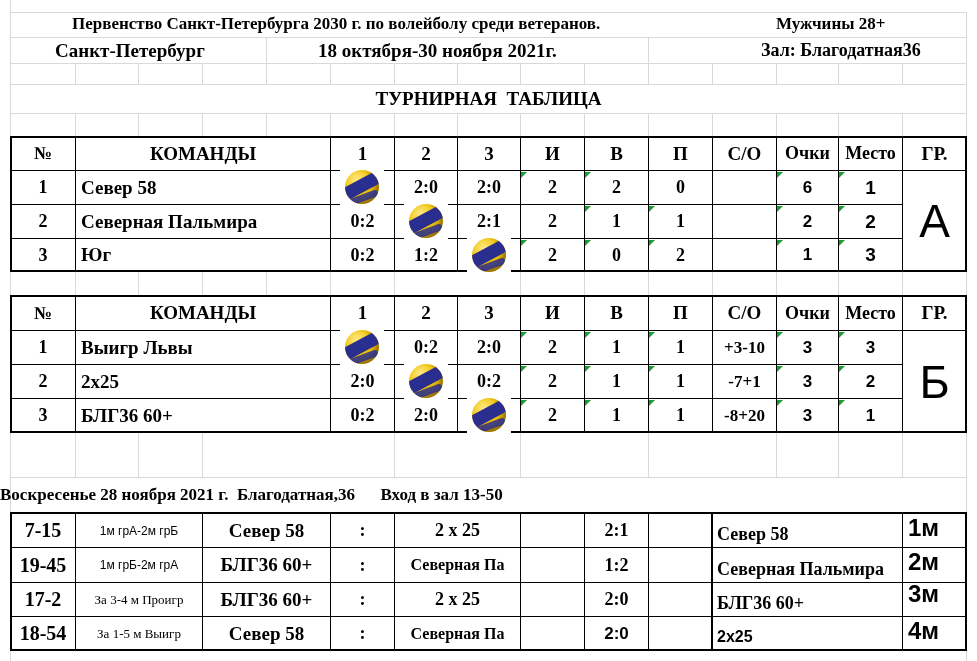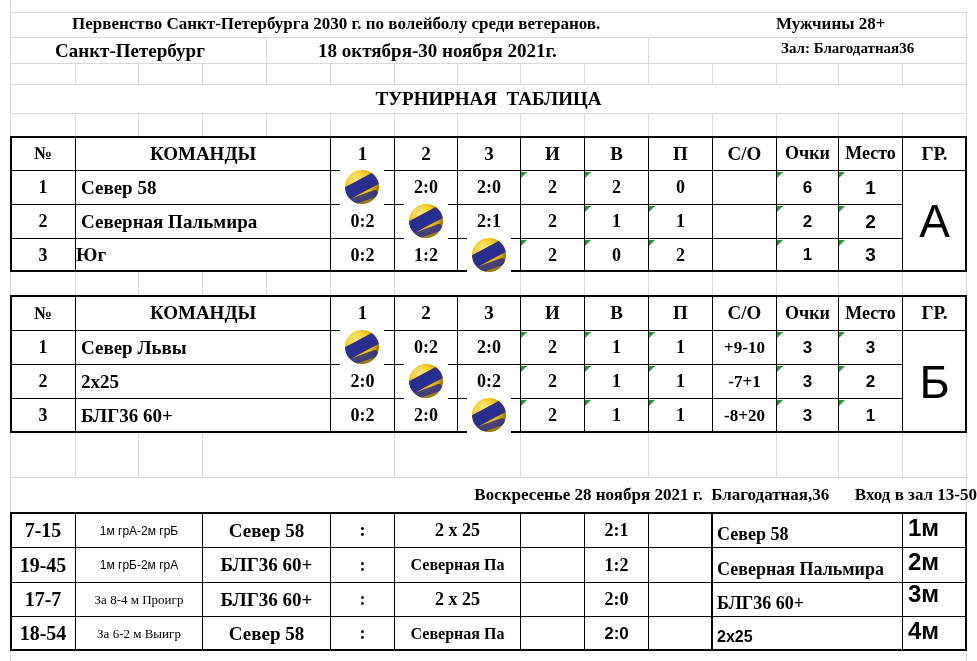--- a/index.html
+++ b/index.html
@@ -89,21 +89,21 @@
   <div class="gl" style="left:648px;top:432px;width:1px;height:45px;"></div>
   <div class="gl" style="left:776px;top:432px;width:1px;height:45px;"></div>
   <div class="gl" style="left:838px;top:432px;width:1px;height:45px;"></div>
   <div class="gl" style="left:902px;top:432px;width:1px;height:45px;"></div>
 </div>
 
 <div class="txt" style="left:72px;top:14px;font-size:17px;">Первенство Санкт-Петербурга 2030 г. по волейболу среди ветеранов.</div>
 <div class="txt" style="left:776px;top:14px;font-size:17px;">Мужчины 28+</div>
 <div class="txt" style="left:55px;top:40px;font-size:19px;">Санкт-Петербург</div>
 <div class="txt" style="left:318px;top:40px;font-size:19px;">18 октября-30 ноября 2021г.</div>
-<div class="txt" style="left:761px;top:40px;font-size:15px;margin-left:20px;">Зал: Благодатная36</div>
+<div class="txt" style="left:761px;top:40px;font-size:18px;">Зал: Благодатная36</div>
 <div class="txt" style="left:0;width:977px;text-align:center;top:88px;font-size:19px;white-space:pre;">ТУРНИРНАЯ  ТАБЛИЦА</div>
 
 <div>
   <div class="abs" style="left:10px;top:136px;width:957px;height:136px;border:2px solid #000;"></div>
 
   <div class="cell bk" style="left:10px;top:136px;width:66px;height:35px;font-size:18px;">№</div>
   <div class="cell bk" style="left:75px;top:136px;width:256px;height:35px;font-size:19px;">КОМАНДЫ</div>
   <div class="cell bk" style="left:330px;top:136px;width:65px;height:35px;font-size:19px;">1</div>
   <div class="cell bk" style="left:394px;top:136px;width:64px;height:35px;font-size:19px;">2</div>
   <div class="cell bk" style="left:457px;top:136px;width:64px;height:35px;font-size:19px;">3</div>
@@ -133,21 +133,21 @@
   <div class="cell bk" style="left:394px;top:204px;width:64px;height:35px;"></div>
   <div class="cell bk" style="left:457px;top:204px;width:64px;height:35px;font-size:18px;">2:1</div>
   <div class="cell bk" style="left:520px;top:204px;width:65px;height:35px;font-size:18px;">2</div>
   <div class="cell bk" style="left:584px;top:204px;width:65px;height:35px;font-size:18px;">1</div>
   <div class="cell bk" style="left:648px;top:204px;width:65px;height:35px;font-size:18px;">1</div>
   <div class="cell bk" style="left:712px;top:204px;width:65px;height:35px;font-size:18px;"></div>
   <div class="cell bk sans" style="left:776px;top:204px;width:63px;height:35px;font-size:17px;">2</div>
   <div class="cell bk sans" style="left:838px;top:204px;width:65px;height:35px;font-size:19px;">2</div>
 
   <div class="cell bk" style="left:10px;top:238px;width:66px;height:34px;font-size:18px;">3</div>
-  <div class="cell bk" style="left:75px;top:238px;width:256px;height:34px;font-size:19px;justify-content:flex-start;">Юг</div>
+  <div class="cell bk" style="left:75px;top:238px;width:256px;height:34px;font-size:19px;justify-content:flex-start;padding-left:5px;">Юг</div>
   <div class="cell bk" style="left:330px;top:238px;width:65px;height:34px;font-size:18px;">0:2</div>
   <div class="cell bk" style="left:394px;top:238px;width:64px;height:34px;font-size:18px;">1:2</div>
   <div class="cell bk" style="left:457px;top:238px;width:64px;height:34px;"></div>
   <div class="cell bk" style="left:520px;top:238px;width:65px;height:34px;font-size:18px;">2</div>
   <div class="cell bk" style="left:584px;top:238px;width:65px;height:34px;font-size:18px;">0</div>
   <div class="cell bk" style="left:648px;top:238px;width:65px;height:34px;font-size:18px;">2</div>
   <div class="cell bk" style="left:712px;top:238px;width:65px;height:34px;font-size:18px;"></div>
   <div class="cell bk sans" style="left:776px;top:238px;width:63px;height:34px;font-size:17px;">1</div>
   <div class="cell bk sans" style="left:838px;top:238px;width:65px;height:34px;font-size:19px;">3</div>
 
@@ -187,28 +187,28 @@
   <div class="cell bk" style="left:457px;top:295px;width:64px;height:36px;font-size:19px;">3</div>
   <div class="cell bk" style="left:520px;top:295px;width:65px;height:36px;font-size:19px;">И</div>
   <div class="cell bk" style="left:584px;top:295px;width:65px;height:36px;font-size:19px;">В</div>
   <div class="cell bk" style="left:648px;top:295px;width:65px;height:36px;font-size:19px;">П</div>
   <div class="cell bk" style="left:712px;top:295px;width:65px;height:36px;font-size:19px;">С/О</div>
   <div class="cell bk" style="left:776px;top:295px;width:63px;height:36px;font-size:18px;">Очки</div>
   <div class="cell bk" style="left:838px;top:295px;width:65px;height:36px;font-size:18px;">Место</div>
   <div class="cell bk" style="left:902px;top:295px;width:65px;height:36px;font-size:19px;">ГР.</div>
 
   <div class="cell bk" style="left:10px;top:330px;width:66px;height:35px;font-size:18px;">1</div>
-  <div class="cell bk" style="left:75px;top:330px;width:256px;height:35px;font-size:19px;justify-content:flex-start;padding-left:5px;">Север Львы</div>
+  <div class="cell bk" style="left:75px;top:330px;width:256px;height:35px;font-size:19px;justify-content:flex-start;padding-left:5px;">Выигр Львы</div>
   <div class="cell bk" style="left:330px;top:330px;width:65px;height:35px;"></div>
   <div class="cell bk" style="left:394px;top:330px;width:64px;height:35px;font-size:18px;">0:2</div>
   <div class="cell bk" style="left:457px;top:330px;width:64px;height:35px;font-size:18px;">2:0</div>
   <div class="cell bk" style="left:520px;top:330px;width:65px;height:35px;font-size:18px;">2</div>
   <div class="cell bk" style="left:584px;top:330px;width:65px;height:35px;font-size:18px;">1</div>
   <div class="cell bk" style="left:648px;top:330px;width:65px;height:35px;font-size:18px;">1</div>
-  <div class="cell bk" style="left:712px;top:330px;width:65px;height:35px;font-size:17px;">+9-10</div>
+  <div class="cell bk" style="left:712px;top:330px;width:65px;height:35px;font-size:17px;">+3-10</div>
   <div class="cell bk sans" style="left:776px;top:330px;width:63px;height:35px;font-size:17px;">3</div>
   <div class="cell bk sans" style="left:838px;top:330px;width:65px;height:35px;font-size:17px;">3</div>
 
   <div class="cell bk" style="left:10px;top:364px;width:66px;height:35px;font-size:18px;">2</div>
   <div class="cell bk" style="left:75px;top:364px;width:256px;height:35px;font-size:19px;justify-content:flex-start;padding-left:5px;">2х25</div>
   <div class="cell bk" style="left:330px;top:364px;width:65px;height:35px;font-size:18px;">2:0</div>
   <div class="cell bk" style="left:394px;top:364px;width:64px;height:35px;"></div>
   <div class="cell bk" style="left:457px;top:364px;width:64px;height:35px;font-size:18px;">0:2</div>
   <div class="cell bk" style="left:520px;top:364px;width:65px;height:35px;font-size:18px;">2</div>
   <div class="cell bk" style="left:584px;top:364px;width:65px;height:35px;font-size:18px;">1</div>
@@ -251,21 +251,21 @@
       <div class="ball"></div>
     </div>
   <div class="ballwrap" style="left:404px;top:362px;width:44px;height:38px;">
       <div class="ball"></div>
     </div>
   <div class="ballwrap" style="left:467px;top:396px;width:44px;height:38px;">
       <div class="ball"></div>
     </div>
 </div>
 
-<div class="txt" style="left:0;width:977px;text-align:right;top:485px;font-size:17px;white-space:pre;">Воскресенье 28 ноября 2021 г.  Благодатная,36      Вход в зал 13-50</div>
+<div class="txt" style="left:0;width:977px;text-align:left;top:485px;font-size:17px;white-space:pre;">Воскресенье 28 ноября 2021 г.  Благодатная,36      Вход в зал 13-50</div>
 
 <div>
   <div class="abs" style="left:10px;top:512px;width:702px;height:139px;border:2px solid #000;border-right:none;"></div>
 
   <div class="cell bk" style="left:10px;top:513px;width:66px;height:35px;font-size:20px;">7-15</div>
   <div class="cell bk sans" style="left:75px;top:513px;width:128px;height:35px;font-size:12px;font-weight:normal;">1м грА-2м грБ</div>
   <div class="cell bk" style="left:202px;top:513px;width:129px;height:35px;font-size:19px;">Север 58</div>
   <div class="cell bk" style="left:330px;top:513px;width:65px;height:35px;font-size:18px;">:</div>
   <div class="cell bk" style="left:394px;top:513px;width:127px;height:35px;font-size:18px;">2 х 25</div>
   <div class="cell bk" style="left:520px;top:513px;width:65px;height:35px;"></div>
@@ -274,31 +274,31 @@
 
   <div class="cell bk" style="left:10px;top:547px;width:66px;height:36px;font-size:20px;">19-45</div>
   <div class="cell bk sans" style="left:75px;top:547px;width:128px;height:36px;font-size:12px;font-weight:normal;">1м грБ-2м грА</div>
   <div class="cell bk" style="left:202px;top:547px;width:129px;height:36px;font-size:19px;">БЛГ36 60+</div>
   <div class="cell bk" style="left:330px;top:547px;width:65px;height:36px;font-size:18px;">:</div>
   <div class="cell bk" style="left:394px;top:547px;width:127px;height:36px;font-size:16px;">Северная Па</div>
   <div class="cell bk" style="left:520px;top:547px;width:65px;height:36px;"></div>
   <div class="cell bk" style="left:584px;top:547px;width:65px;height:36px;font-size:18px;">1:2</div>
   <div class="cell bk" style="left:648px;top:547px;width:65px;height:36px;"></div>
 
-  <div class="cell bk" style="left:10px;top:582px;width:66px;height:35px;font-size:20px;">17-7</div>
-  <div class="cell bk" style="left:75px;top:582px;width:128px;height:35px;font-size:13px;font-weight:normal;">За 8-4 м Проигр</div>
+  <div class="cell bk" style="left:10px;top:582px;width:66px;height:35px;font-size:20px;">17-2</div>
+  <div class="cell bk" style="left:75px;top:582px;width:128px;height:35px;font-size:13px;font-weight:normal;">За 3-4 м Проигр</div>
   <div class="cell bk" style="left:202px;top:582px;width:129px;height:35px;font-size:19px;">БЛГ36 60+</div>
   <div class="cell bk" style="left:330px;top:582px;width:65px;height:35px;font-size:18px;">:</div>
   <div class="cell bk" style="left:394px;top:582px;width:127px;height:35px;font-size:18px;">2 х 25</div>
   <div class="cell bk" style="left:520px;top:582px;width:65px;height:35px;"></div>
   <div class="cell bk" style="left:584px;top:582px;width:65px;height:35px;font-size:18px;">2:0</div>
   <div class="cell bk" style="left:648px;top:582px;width:65px;height:35px;"></div>
 
   <div class="cell bk" style="left:10px;top:616px;width:66px;height:35px;font-size:20px;">18-54</div>
-  <div class="cell bk" style="left:75px;top:616px;width:128px;height:35px;font-size:13px;font-weight:normal;">За 6-2 м Выигр</div>
+  <div class="cell bk" style="left:75px;top:616px;width:128px;height:35px;font-size:13px;font-weight:normal;">За 1-5 м Выигр</div>
   <div class="cell bk" style="left:202px;top:616px;width:129px;height:35px;font-size:19px;">Север 58</div>
   <div class="cell bk" style="left:330px;top:616px;width:65px;height:35px;font-size:18px;">:</div>
   <div class="cell bk" style="left:394px;top:616px;width:127px;height:35px;font-size:16px;">Северная Па</div>
   <div class="cell bk" style="left:520px;top:616px;width:65px;height:35px;"></div>
   <div class="cell bk sans" style="left:584px;top:616px;width:65px;height:35px;font-size:17px;">2:0</div>
   <div class="cell bk" style="left:648px;top:616px;width:65px;height:35px;"></div>
 </div>
 
 <div>
   <div class="abs" style="left:711px;top:512px;width:256px;height:139px;border:2px solid #000;"></div>

